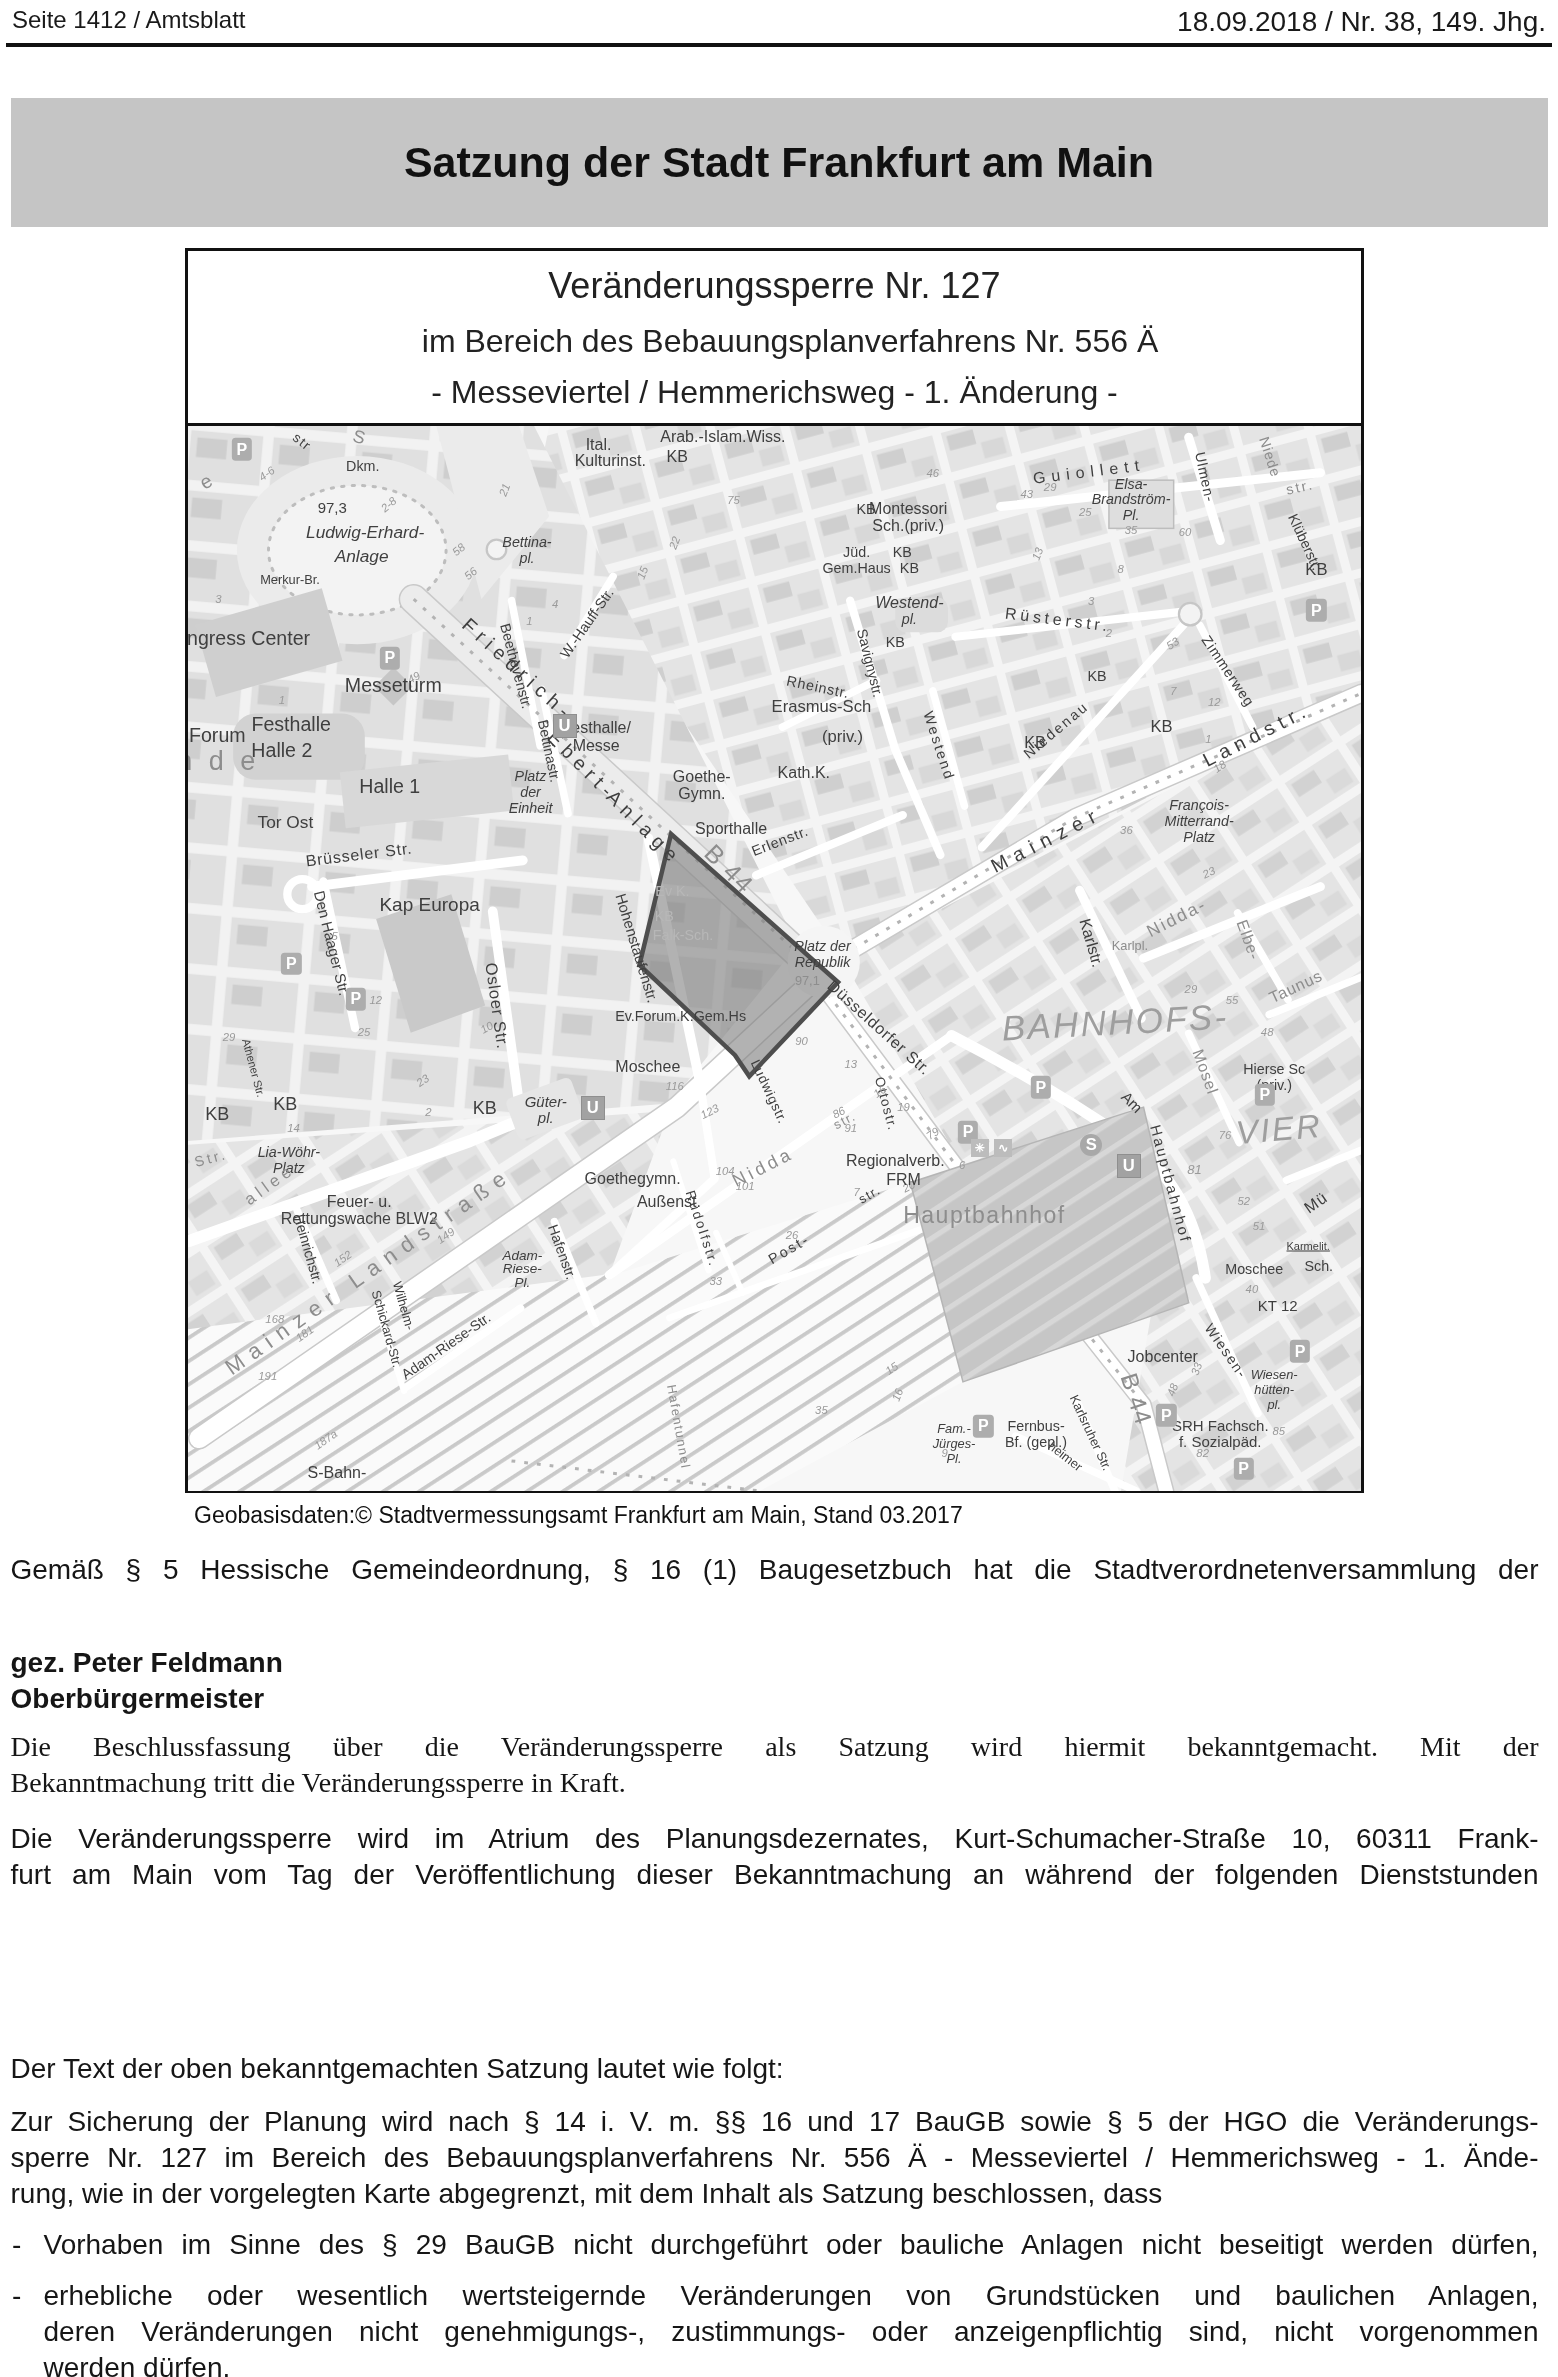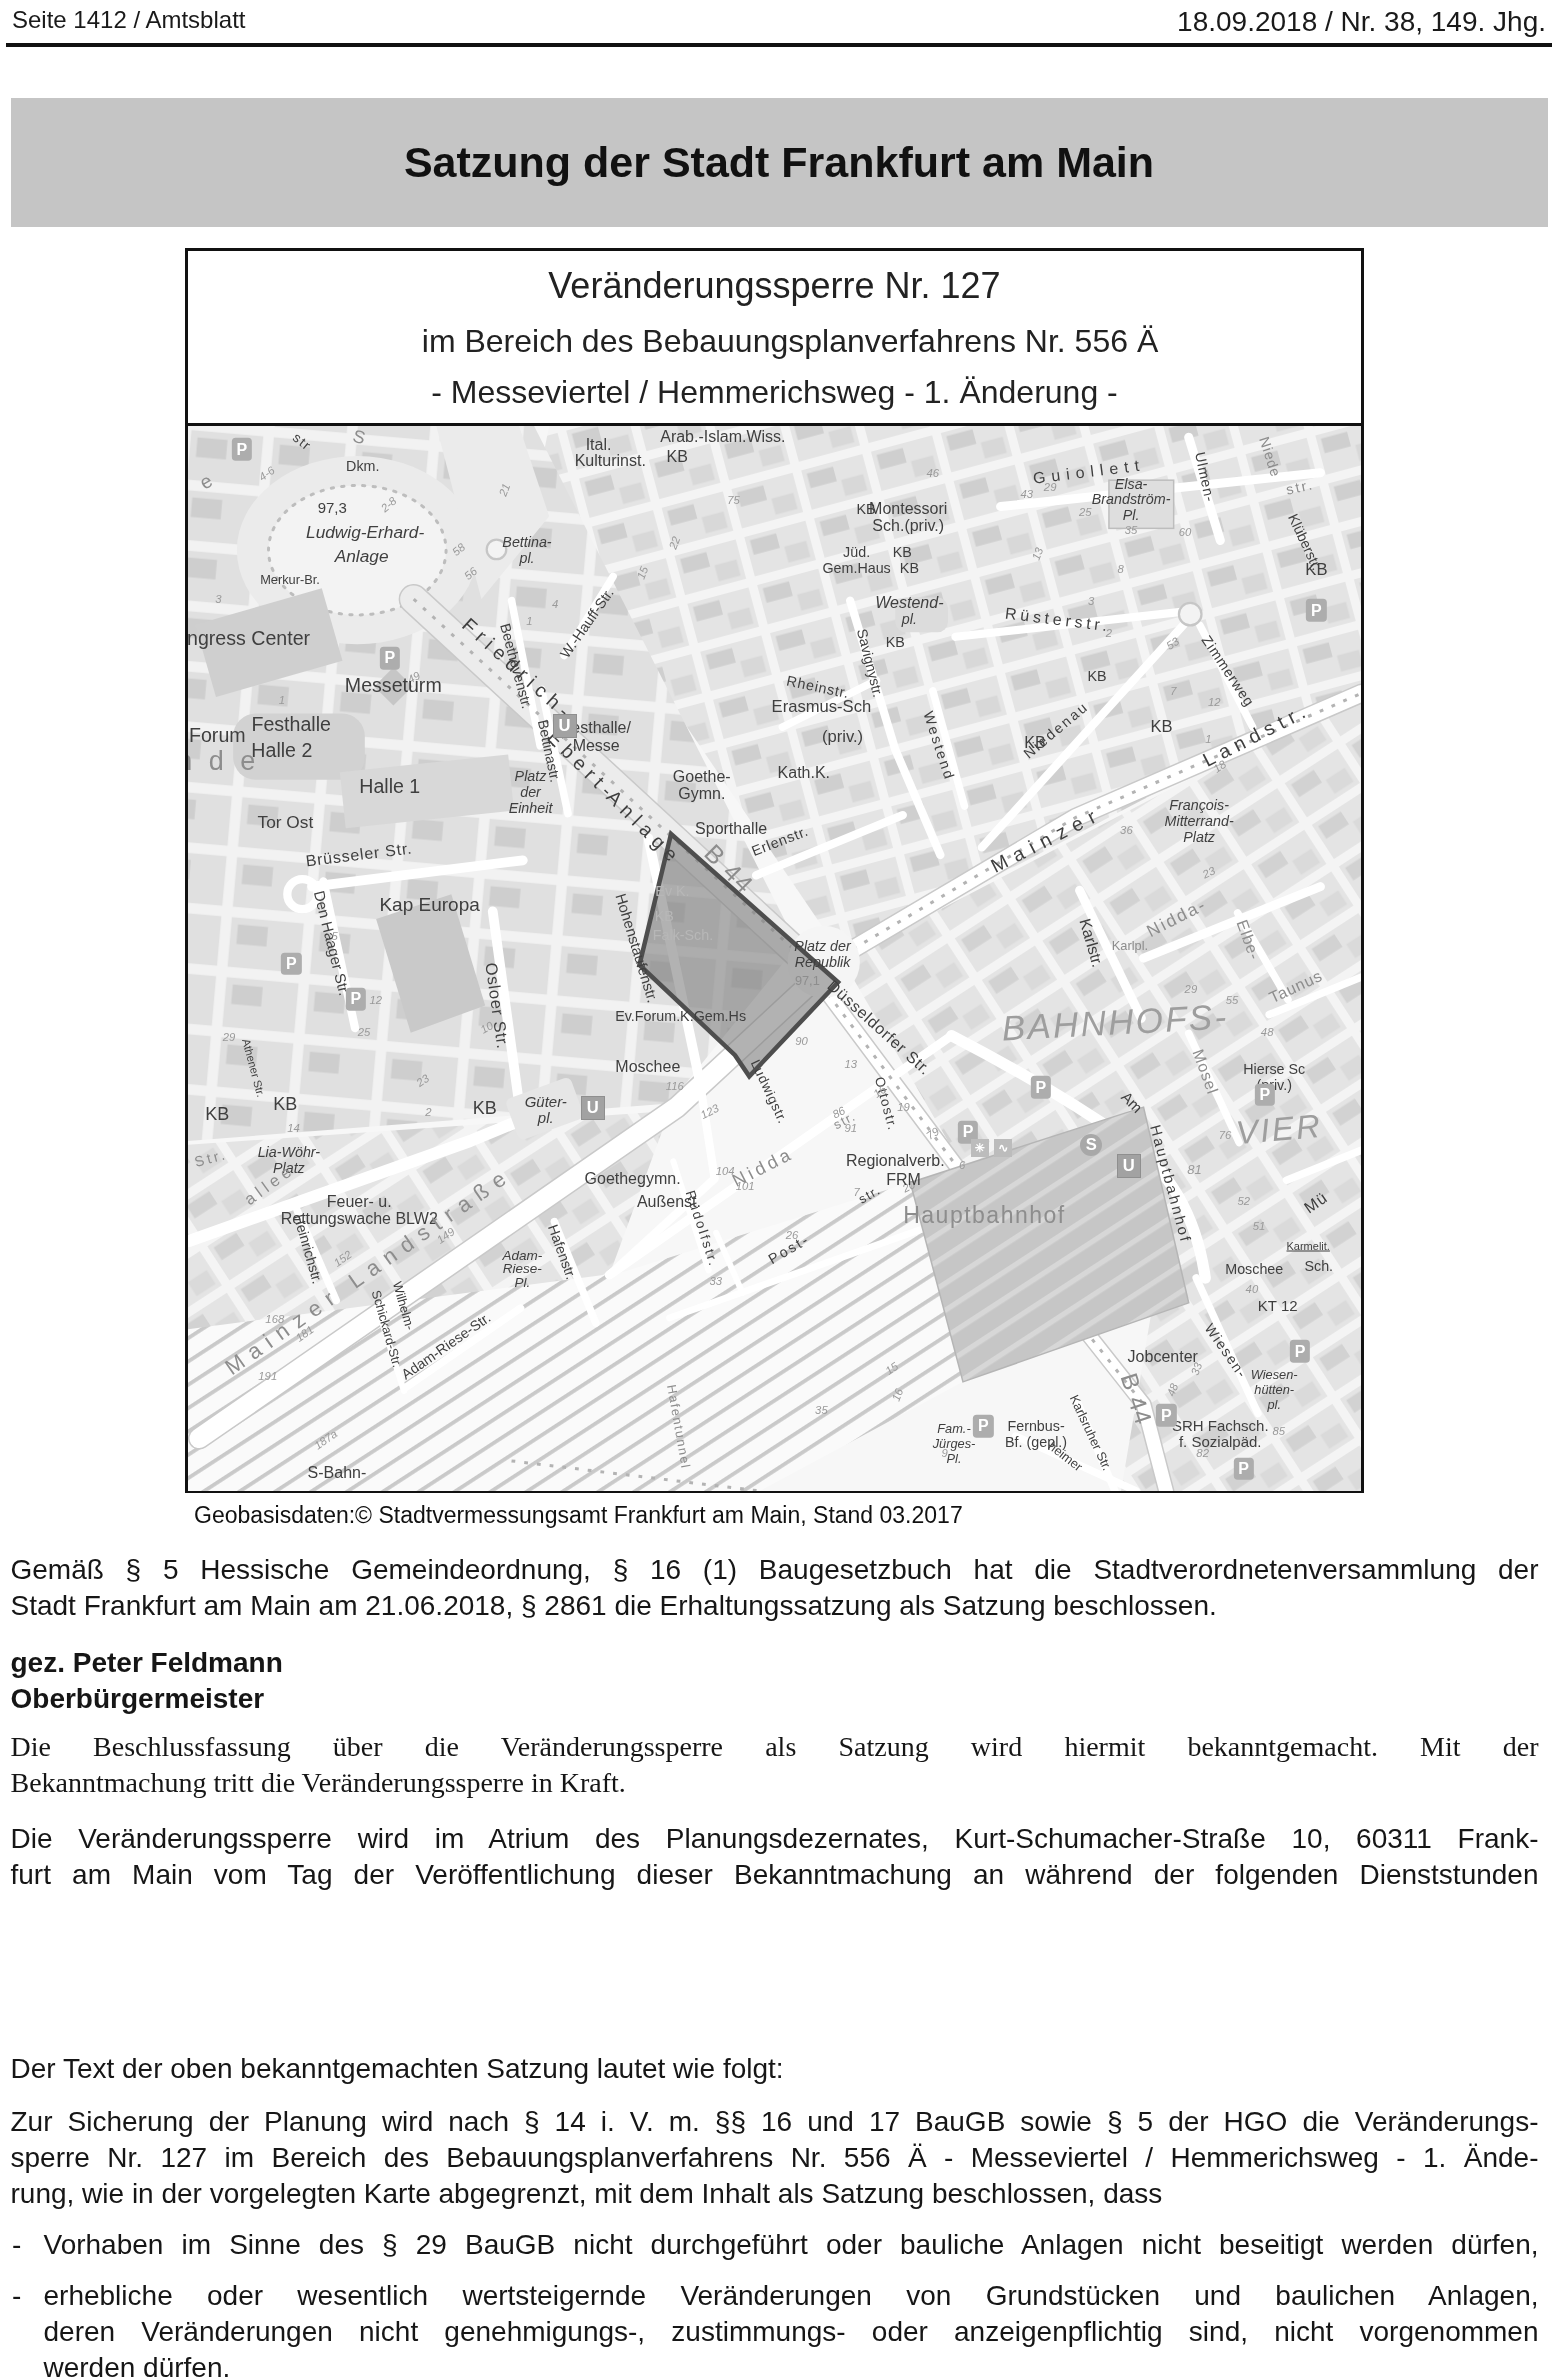--- a/index.html
+++ b/index.html
@@ -434,21 +434,20 @@
           <div class="mic horn" style="left: 69.5%; top: 67.8%;">∿</div>
         </div>
     </div>
   </div>
 
   <div class="caption">Geobasisdaten:© Stadtvermessungsamt Frankfurt am Main, Stand 03.2017</div>
 
   <div class="body" id="body-text">
       <div class="blk" style="top: 1552px;">
         <div class="l">Gemäß § 5 Hessische Gemeindeordnung, § 16 (1) Baugesetzbuch hat die Stadtverordnetenversammlung der</div>
-        <div class="l0">Stadt Frankfurt am Main am 21.06.2018, § 2861 die Erhaltungssatzung als Satzung beschlossen.</div>
       </div>
       <div class="blk sig" style="top: 1645px;">
         <div class="l0">gez. Peter Feldmann</div>
         <div class="l0">Oberbürgermeister</div>
       </div>
       <div class="blk" style="top: 1729px; font-family: Liberation Serif, serif;">
         <div class="l">Die Beschlussfassung über die Veränderungssperre als Satzung wird hiermit bekanntgemacht. Mit der</div>
         <div class="l0">Bekanntmachung tritt die Veränderungssperre in Kraft.</div>
       </div>
       <div class="blk" style="top: 1821px;">

